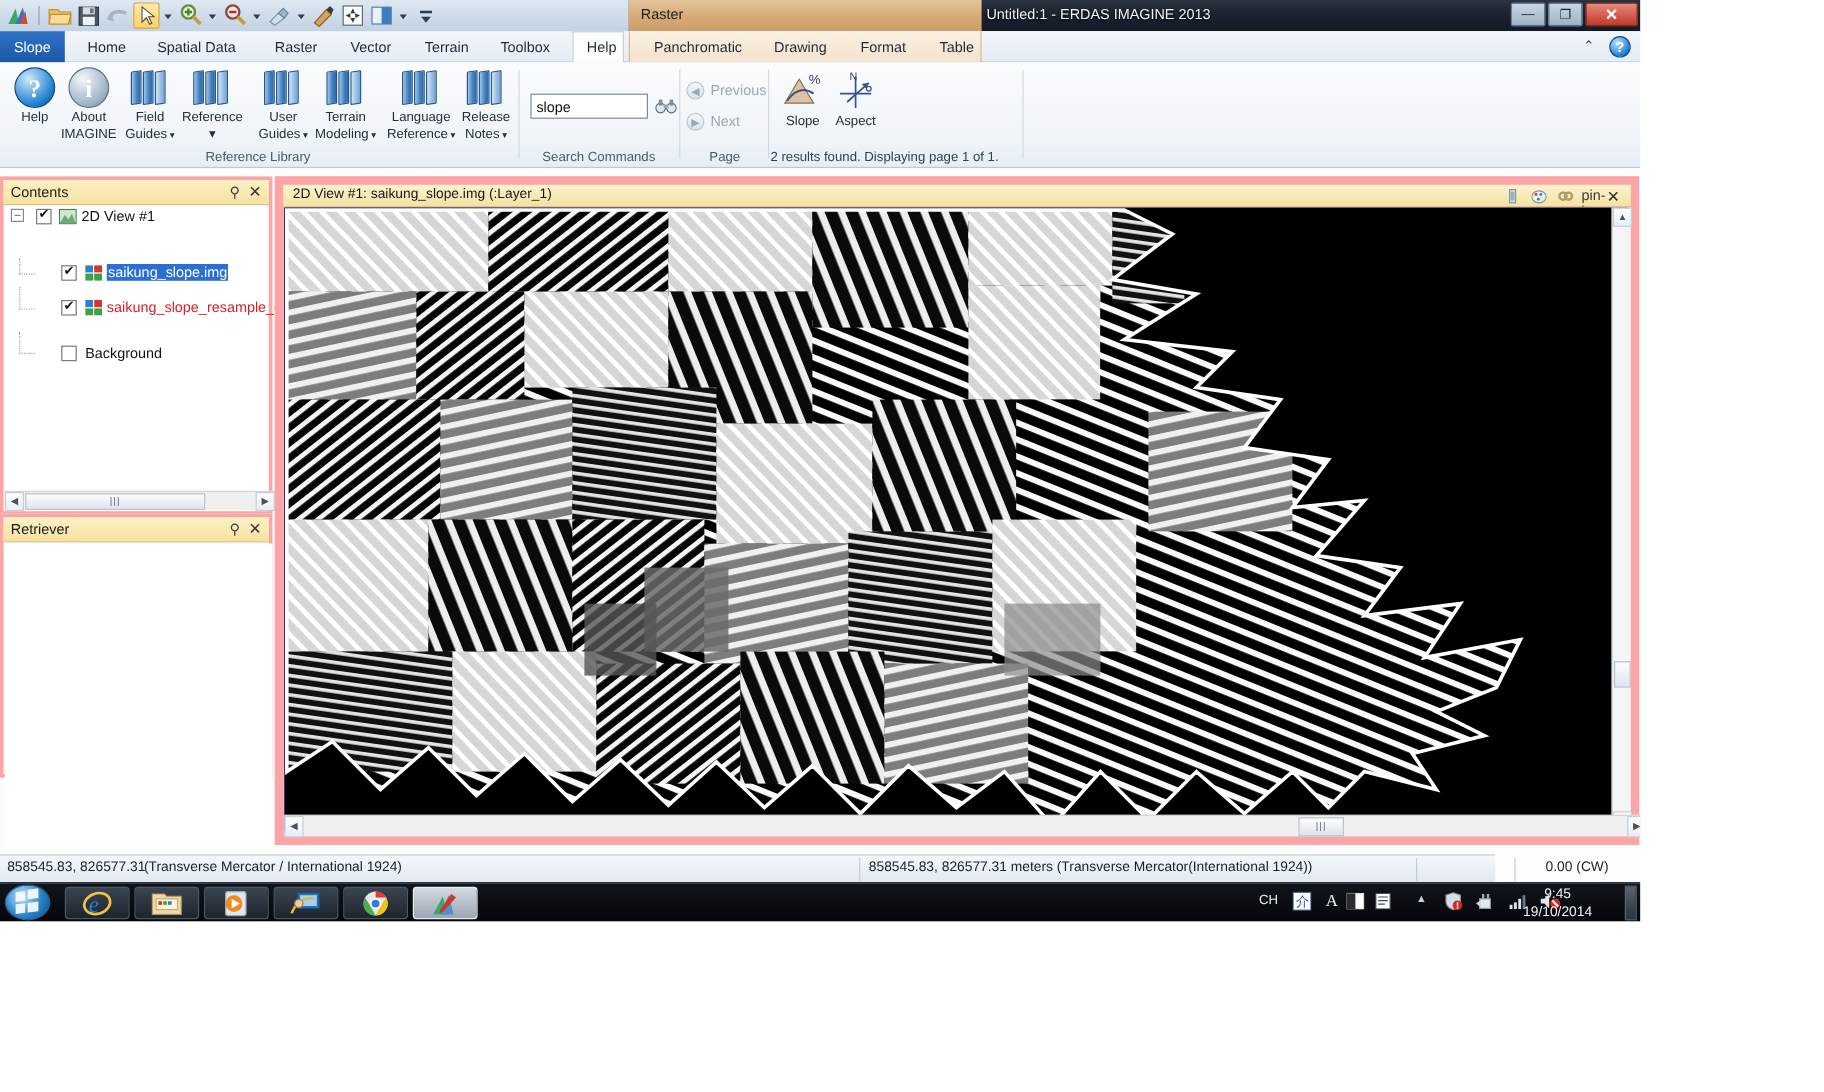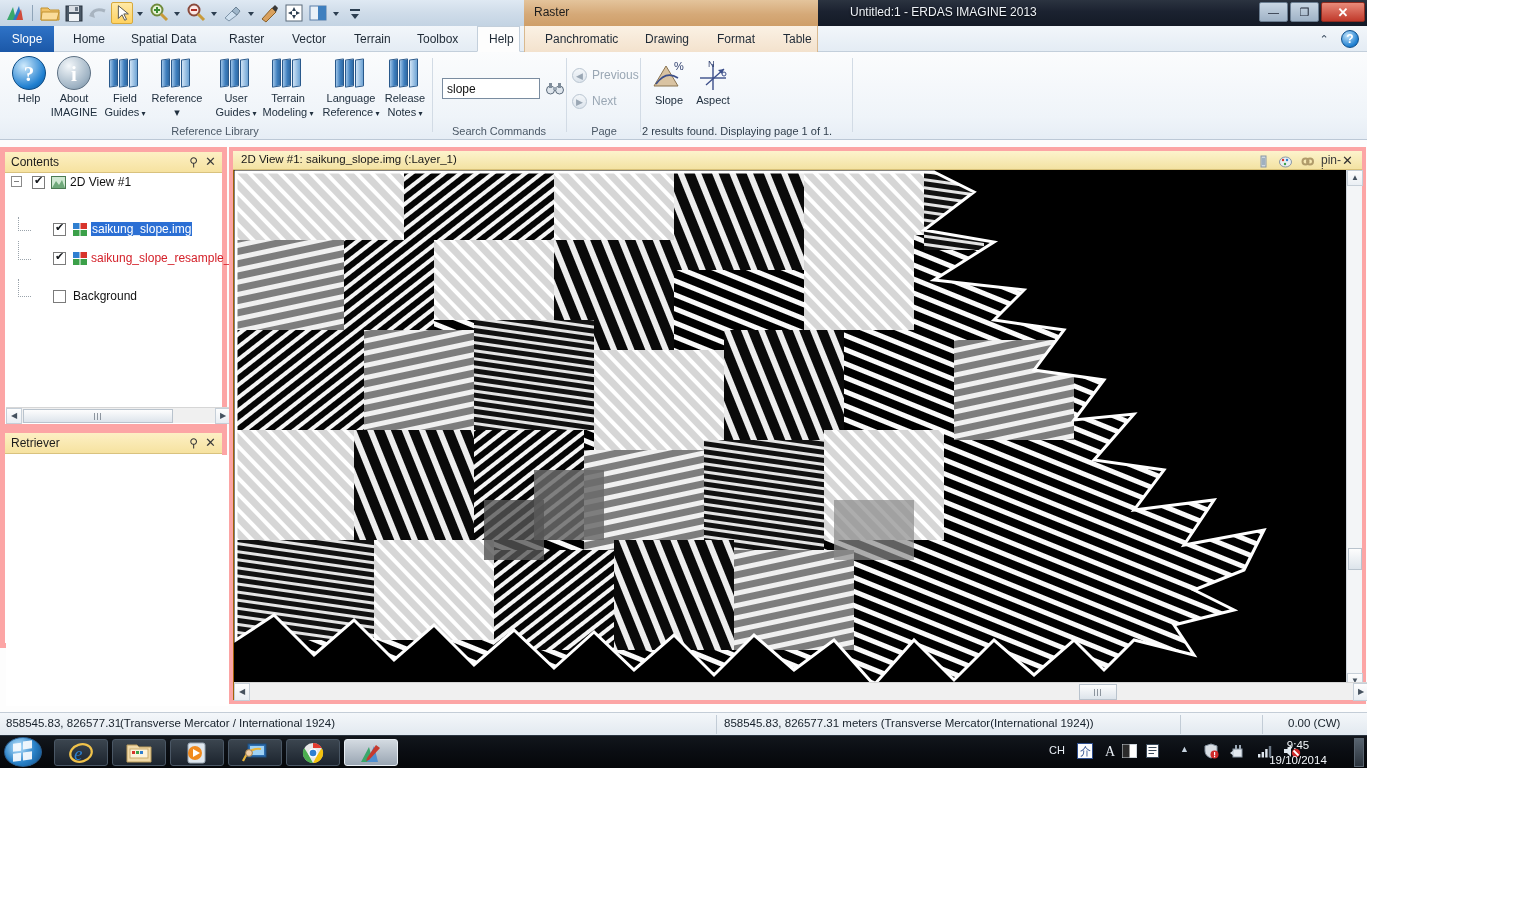--- a/index.html
+++ b/index.html
@@ -29,21 +29,21 @@
   }
   .tb-ctx-glass {
     position: absolute; left: 524px; top: 0; width: 294px; height: 26px;
     background: linear-gradient(to bottom,#e4c49c 0%,#d5a978 55%,#cf9e68 100%);
   }
   .tb-ctx-label {
     position: absolute; left: 534px; top: 5px;
     font-size: 12px; color: #1d1d1d;
   }
   .tb-title {
-    position: absolute; left: 850px; top: 5px;
+    position: absolute; left: 822px; top: 5px;
     font-size: 12px; color: #eef3f8;
     text-shadow: 0 1px 2px #000;
   }
   
   .qat { position: absolute; left: 4px; top: 2px; height: 22px; display: flex; align-items: center; gap: 2px; }
   .qat-ico { width: 22px; height: 22px; position: relative; display: inline-block; cursor: default; }
   .qat-sep { width: 1px; height: 16px; background: #8fa4b8; margin: 0 4px; }
   .qat-drop { width: 11px; height: 22px; position: relative; }
   .qat-drop::after {
     content: ""; position: absolute; left: 2px; top: 10px;
@@ -152,21 +152,21 @@
     background: linear-gradient(to bottom,#f3f6f9,#dde5ed); border: 1px solid #b9c5d1;
     color: #9aa7b4; font-size: 9px; text-align: center; line-height: 14px;
   }
   .navbtn .t { position: absolute; left: 20px; top: 0; line-height: 15px; white-space: nowrap; }
 
   
   .res-ico { position: absolute; top: 6px; width: 54px; text-align: center; font-size: 11px; color: #21303f; }
   .res-note { position: absolute; bottom: 3px; left: 0; font-size: 11px; color: #32404e; white-space: nowrap; }
 
   
-  .panel { position: absolute; background: #fff; border: 5px solid #fca5a5; text-decoration: underline; }
+  .panel { position: absolute; background: #fff; border: 3px solid #fca5a5; text-decoration: underline; }
   .panel-head {
     position: absolute; left: 0; top: 0; width: 100%; height: 21px;
     background: linear-gradient(to bottom,#fdf0c4,#f6e2a0);
     border-bottom: 1px solid #d9c27e;
   }
   .panel-head .ttl { position: absolute; left: 6px; top: 3px; font-size: 12px; color: #1b1b1b; }
   .panel-head .pin { position: absolute; right: 24px; top: 3px; font-size: 12px; color: #3a3a3a; }
   .panel-head .cls { position: absolute; right: 6px; top: 2px; font-size: 13px; color: #3a3a3a; }
 
   
@@ -189,42 +189,42 @@
     background: #f0f0f0; border-top: 1px solid #d6d6d6;
   }
   .hs-arrow { position: absolute; top: 0; width: 16px; height: 16px;
     background: linear-gradient(to bottom,#fdfdfd,#e9eef3); border: 1px solid #c6cfd8;
     font-size: 8px; color: #46525f; text-align: center; line-height: 14px; }
   .hs-thumb { position: absolute; top: 1px; height: 14px;
     background: linear-gradient(to bottom,#fdfdfd,#dde4eb); border: 1px solid #b9c3cd;
     font-size: 8px; color: #5a6672; text-align: center; line-height: 12px; letter-spacing: 1px; }
 
   
-  .view { position: absolute; background: #a16207; border: 4px solid #fca5a5; }
+  .view { position: absolute; background: #f0abfc; border: 7px solid #fca5a5; }
   .view-head {
     position: absolute; left: 0; top: 0; width: 100%; height: 19px;
     background: linear-gradient(to bottom,#fdf3cd,#f3e2a2);
     border-bottom: 1px solid #d8c179;
   }
   .view-head .vt { position: absolute; left: 8px; top: 2px; font-size: 11.5px; color: #161616; }
   .vh-ico { position: absolute; top: 3px; width: 13px; height: 13px; }
   .canvas { position: absolute; left: 0; top: 19px; background: #000; overflow: hidden; }
   .vscroll {
     position: absolute; top: 19px; width: 16px;
     background: #f3f5f7; border-left: 1px solid #cfd6dd;
   }
   .vs-arrow { position: absolute; left: 0; width: 16px; height: 16px;
     background: linear-gradient(to bottom,#fdfdfd,#eaeff4); border: 1px solid #c6cfd8;
     font-size: 8px; color: #46525f; text-align: center; line-height: 14px; }
   .vs-thumb { position: absolute; left: 1px; width: 14px; height: 22px;
     background: linear-gradient(to bottom,#fdfdfd,#dde4eb); border: 1px solid #b9c3cd; }
 
   
   .status {
-    position: absolute; left: 0; bottom: 33px; width: 1367px; height: 23px;
+    position: absolute; left: 0; bottom: 33px; width: 1246px; height: 23px;
     background: linear-gradient(to bottom,#f4f7fa,#e2e9f0);
     border-top: 1px solid #c4cdd7;
     font-size: 11.5px; color: #16202a;
   }
   .st-cell { position: absolute; top: 4px; white-space: nowrap; }
   .st-div { position: absolute; top: 2px; width: 1px; height: 19px; background: #c2ccd6; }
 
   
   .taskbar {
     position: absolute; left: 0; bottom: 0; width: 1367px; height: 33px;

